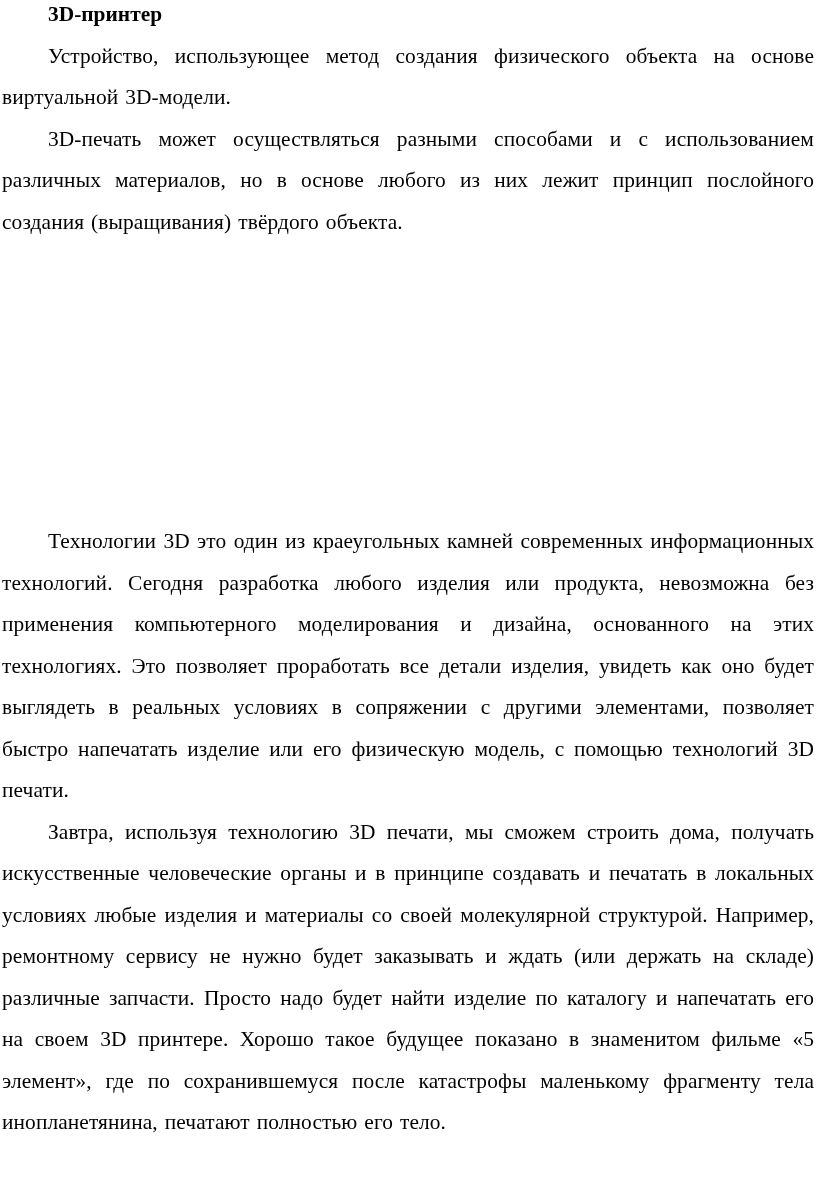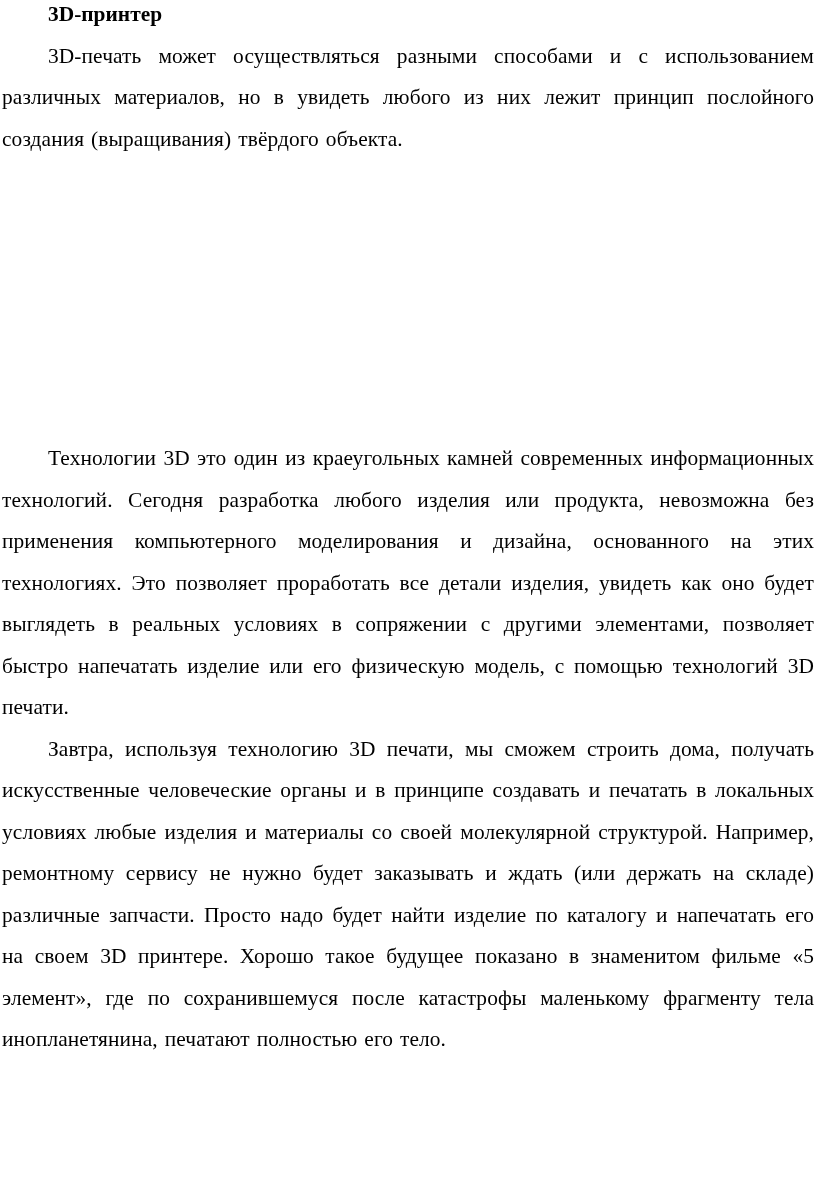--- a/index.html
+++ b/index.html
@@ -49,22 +49,23 @@
   }
 </style>
 </head>
 <body>
 
 <div class="page">
   <div class="flow">
 
     <h1 class="doc-heading">3D-принтер</h1>
 
+    <p class="doc-para">Устройство, использующее метод создания физического объекта на основе виртуальной 3D-модели.</p>
 
-    <p class="doc-para">3D-печать может осуществляться разными способами и с использованием различных материалов, но в увидеть любого из них лежит принцип послойного создания (выращивания) твёрдого объекта.</p>
+    <p class="doc-para">3D-печать может осуществляться разными способами и с использованием различных материалов, но в основе любого из них лежит принцип послойного создания (выращивания) твёрдого объекта.</p>
 
     <div class="image-gap"></div>
 
     <p class="doc-para">Технологии 3D это один из краеугольных камней современных информационных технологий. Сегодня разработка любого изделия или продукта, невозможна без применения компьютерного моделирования и дизайна, основанного на этих технологиях. Это позволяет проработать все детали изделия, увидеть как оно будет выглядеть в реальных условиях в сопряжении с другими элементами, позволяет быстро напечатать изделие или его физическую модель, с помощью технологий 3D печати.</p>
 
     <p class="doc-para">Завтра, используя технологию 3D печати, мы сможем строить дома,  получать искусственные человеческие органы и в принципе создавать и печатать в локальных условиях любые изделия и материалы со своей молекулярной структурой. Например, ремонтному сервису не нужно будет заказывать и ждать (или держать на складе) различные запчасти. Просто надо будет найти изделие по каталогу и напечатать его на своем 3D принтере.  Хорошо такое будущее показано в знаменитом фильме «5 элемент», где по сохранившемуся после катастрофы маленькому фрагменту тела инопланетянина, печатают полностью его тело.</p>
 
   </div>
 </div>
 

